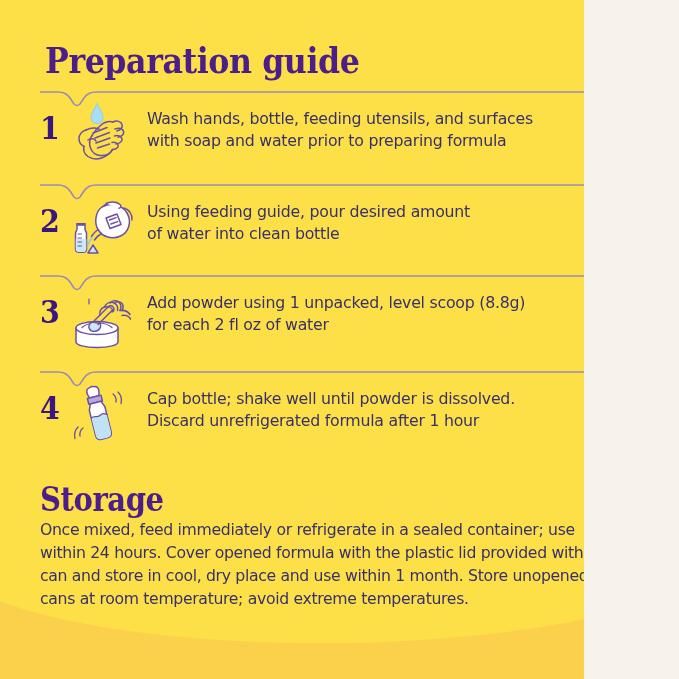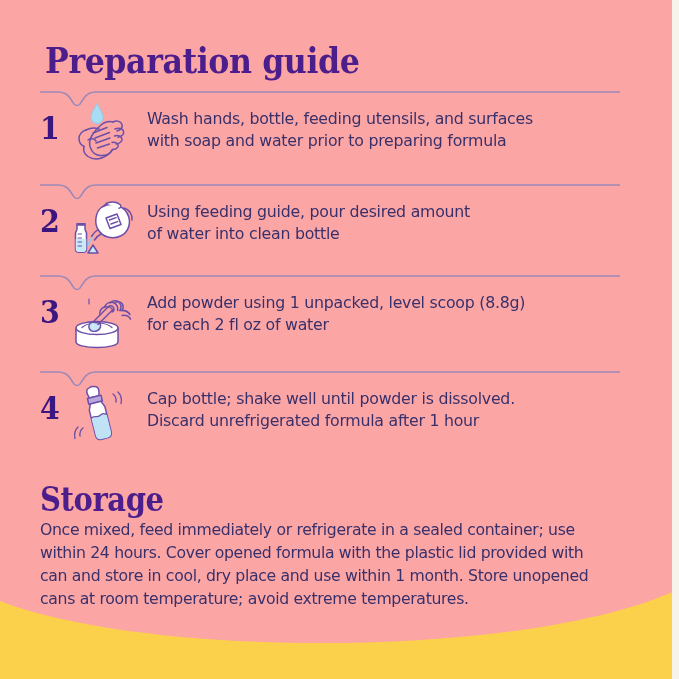--- a/index.html
+++ b/index.html
@@ -9,23 +9,23 @@
   body {
     width: 679px;
     height: 679px;
     background: #F7F2EA;
     font-family: "Liberation Sans", sans-serif;
     overflow: hidden;
     position: relative;
   }
   #page {
     position: relative;
-    width: 672px;
+    width: 584px;
     height: 679px;
-    background: #fca5a5;
+    background: #fde047;
     overflow: hidden;
   }
 
   
   .heading {
     font-family: "DejaVu Serif", "Liberation Serif", serif;
     font-weight: bold;
     color: #4B1E8C;
     letter-spacing: -0.5px;
     transform: scaleX(0.88);

